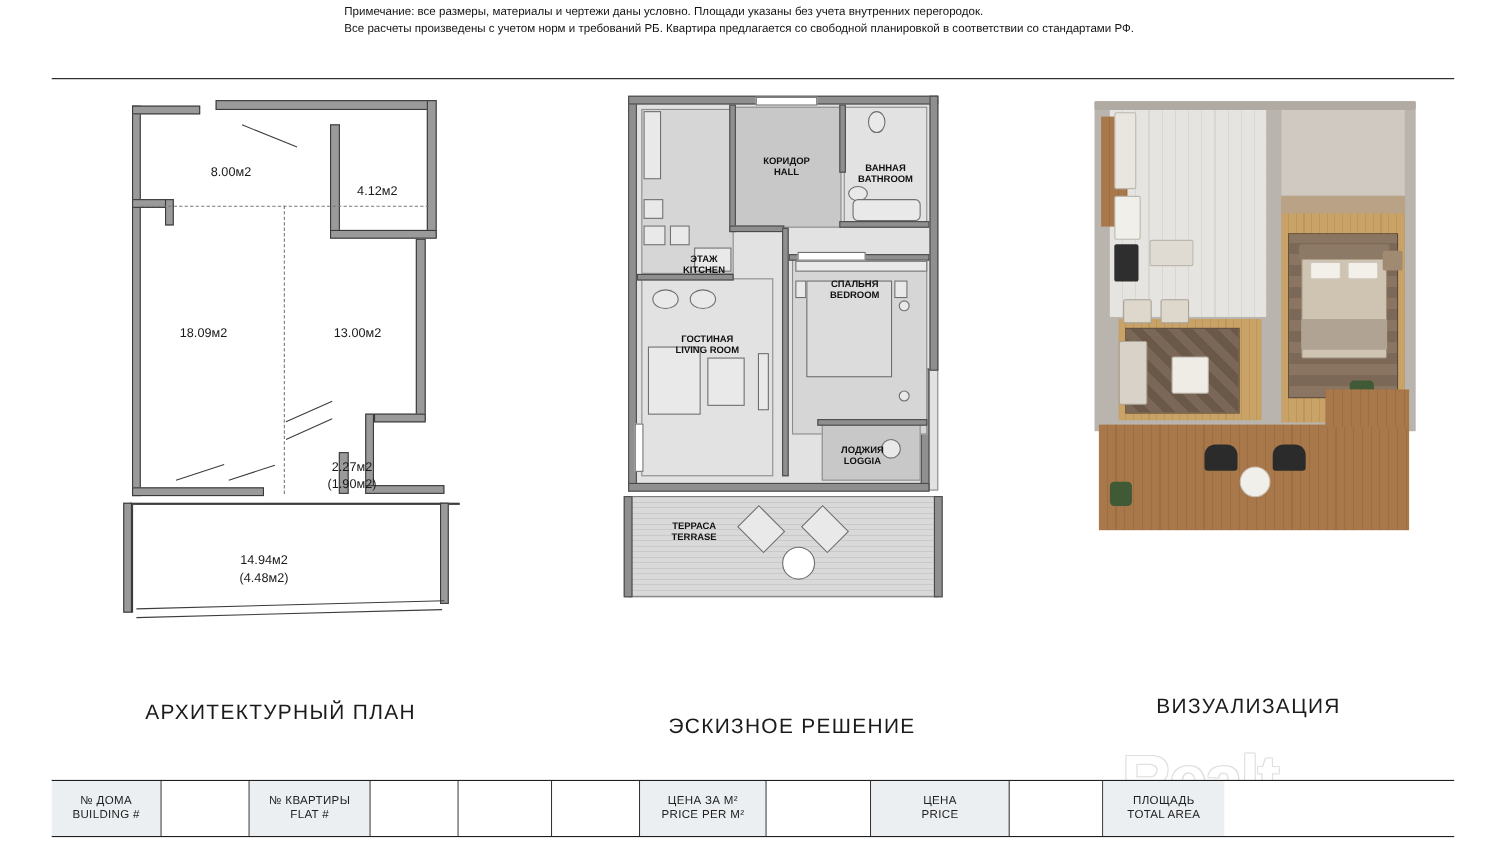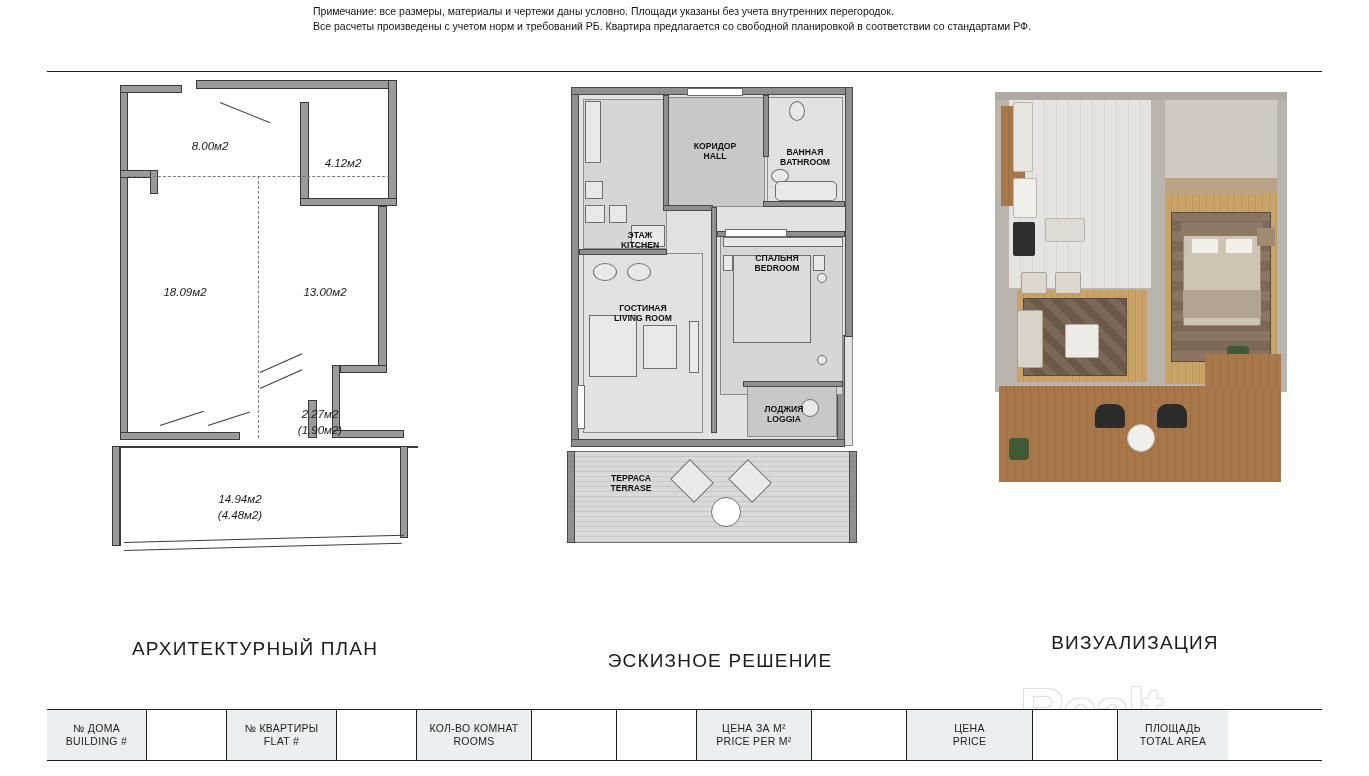--- a/index.html
+++ b/index.html
@@ -81,21 +81,21 @@
   }
   .fcell.blank { background: #ffffff; border-right: 1px solid #1f1f1f; }
   .fcell:last-child { border-right: none; }
   .fcell .ru { letter-spacing: .3px; }
   .fcell .en { letter-spacing: .3px; }
 
   
   .plan { position: absolute; }
 
   
-  #arch { left: 100px; top: 80px; width: 330px; height: 480px; font-style: italic; }
+  #arch { left: 100px; top: 91px; width: 330px; height: 480px; }
   .wall { position:absolute; background:#9a9a9a; border:1px solid #3a3a3a; }
   .thinline { position:absolute; background:#3c3c3c; }
   .arealabel {
     position:absolute;
     font-size:11.5px;
     color:#1a1a1a;
     white-space:nowrap;
     text-align:center;
   }
   .dash { position:absolute; border-top:1px dashed #7a7a7a; }
@@ -353,24 +353,20 @@
     <span class="en">BUILDING #</span>
   </div>
   <div class="fcell blank" style="width:80px;"></div>
 
   <div class="fcell" style="width:110px;">
     <span class="ru">№ КВАРТИРЫ</span>
     <span class="en">FLAT #</span>
   </div>
   <div class="fcell blank" style="width:80px;"></div>
 
-  <div class="fcell" style="width:115px;">
-    <span class="ru">КОЛ-ВО КОМНАТ</span>
-    <span class="en">ROOMS</span>
-  </div>
   <div class="fcell blank" style="width:85px;"></div>
 
   <div class="fcell blank" style="width:80px;"></div>
 
   <div class="fcell" style="width:115px;">
     <span class="ru">ЦЕНА ЗА М²</span>
     <span class="en">PRICE PER M²</span>
   </div>
   <div class="fcell blank" style="width:95px;"></div>
 

